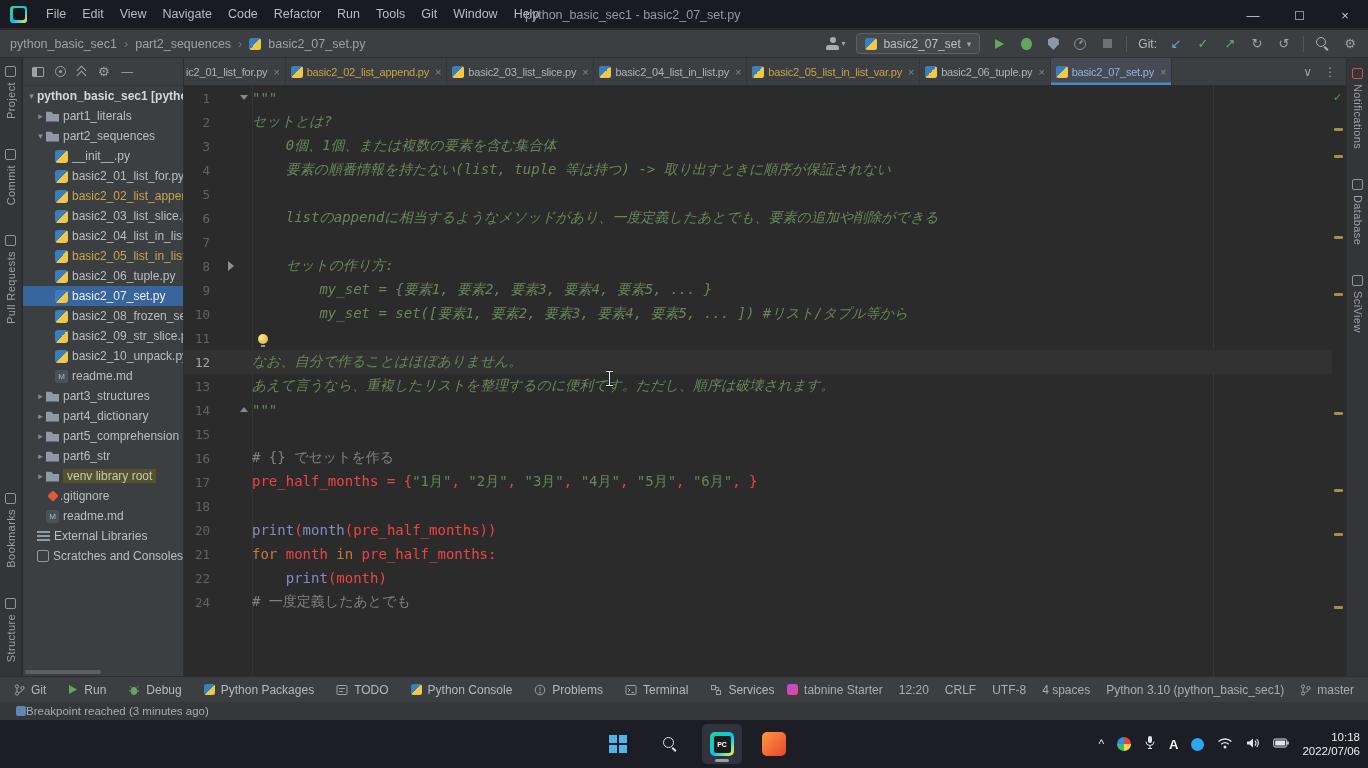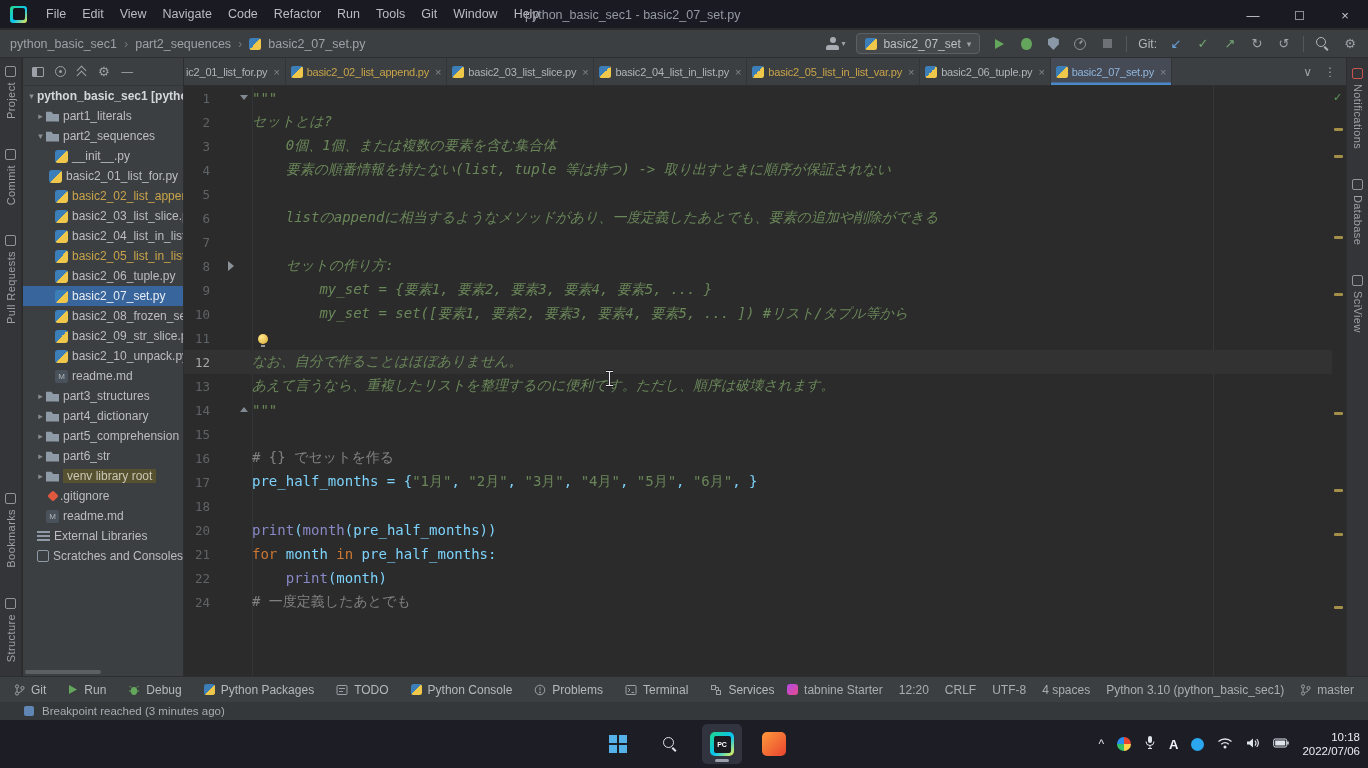--- a/index.html
+++ b/index.html
@@ -101,41 +101,41 @@
   .eline.cur{background:#323232}
   .g-num{width:26px;flex:none;text-align:right;color:#606366;font-size:12.5px}
   .eline.cur .g-num{color:#a8a8a8}
   .g-marks{width:42px;flex:none;position:relative;height:100%}
   .codeln{white-space:pre;color:#a9b7c6}
   .s-doc{color:#6a8759;font-style:italic}
   .s-com{color:#808080}
   .s-kw{color:#cc7832}
   .s-str{color:#6a8759}
   .s-bi{color:#8888c6}
-  .s-code{color:#7dd3fc}
+  .s-code{color:#ef4444}
   .mk{position:absolute;display:block}
   .mk-fold-open{right:4px;top:9px;width:0;height:0;border-left:4px solid transparent;border-right:4px solid transparent;border-top:5px solid #828a91}
   .mk-fold-close{right:4px;top:9px;width:0;height:0;border-left:4px solid transparent;border-right:4px solid transparent;border-bottom:5px solid #828a91}
   .mk-run{right:18px;top:7px;width:0;height:0;border-top:5px solid transparent;border-bottom:5px solid transparent;border-left:6px solid #8a9197}
   .bulb{display:inline-block;width:10px;height:10px;border-radius:50%;background:radial-gradient(circle at 35% 30%,#ffe88a,#ddaa33);margin-left:6px;vertical-align:middle;position:relative}
   .bulb::after{content:"";position:absolute;left:3px;bottom:-3px;width:4px;height:2.5px;background:#9a9a9a}
   #scrollcol{position:absolute;right:0;top:28px;width:14px;bottom:0}
   .ok-check{position:absolute;top:5px;left:1px;color:#5f9e5c;font-size:11px;font-family:"DejaVu Sans",sans-serif}
   .smark{position:absolute;left:2px;width:9px;height:3px;background:#b8a14d;border-radius:1px;opacity:.85}
 
   
   #toolbar-bottom{position:absolute;left:0;right:0;top:676px;height:26px;background:#3c3f41;border-top:1px solid #2c2e30;display:flex;align-items:center;font-size:12px;color:#b4b8bd;padding:0 14px}
   #bb-left{display:flex;gap:22px;align-items:center}
   #bb-right{margin-left:auto;display:flex;gap:16px;align-items:center;color:#a9adb3}
   .bb-item{display:flex;align-items:center;gap:6px}
   .bb-ic{display:flex;align-items:center}
   .ic-python{width:11px;height:11px;border-radius:2.5px;background:linear-gradient(135deg,#3c7eb8 50%,#efc74b 50%)}
   .ic-tabnine{width:11px;height:11px;border-radius:3px;background:linear-gradient(135deg,#b14be8,#e84b8a)}
 
-  #statusbar{position:absolute;left:0;right:0;top:702px;height:18px;background:#35383b;display:flex;align-items:center;gap:8px;padding:0 24px;font-size:11.5px;color:#a7abb1}
+  #statusbar{position:absolute;left:0;right:0;top:702px;height:18px;background:#35383b;display:flex;align-items:center;gap:0;padding:0 16px;font-size:11.5px;color:#a7abb1}
   .sb-ic{width:10px;height:10px;border-radius:2px;background:#5f86b5;flex:none}
 
   
   #taskbar{position:absolute;left:0;right:0;top:720px;height:48px;background:#1c1d25}
   .tb-center{position:absolute;left:598px;top:4px;display:flex;gap:12px;align-items:center}
   .tb-btn{width:40px;height:40px;border-radius:5px;display:flex;align-items:center;justify-content:center;position:relative}
   .tb-btn.active{background:#31333e}
   .tb-btn.active::after{content:"";position:absolute;bottom:2px;left:13px;right:13px;height:3px;border-radius:2px;background:#9ba0ad}
   .win-logo{display:grid;grid-template-columns:8px 8px;grid-template-rows:8px 8px;gap:1.5px}
   .win-logo i{background:#55b2e8;display:block}
@@ -285,21 +285,21 @@
           <div class="row" data-name="tree-item" style="padding-left: 12px;">
             <span class="chev" data-name="tree-chevron-icon">▾</span>
             <span class="t-ic ic-folder" data-name="folder-icon"></span>
             <span class="lbl" data-name="tree-item-label">part2_sequences</span>
           </div>
           <div class="row" data-name="tree-item" style="padding-left: 21px;">
             <span class="chev" data-name="tree-chevron-icon"></span>
             <span class="t-ic ic-py" data-name="py-icon"></span>
             <span class="lbl" data-name="tree-item-label">__init__.py</span>
           </div>
-          <div class="row" data-name="tree-item" style="padding-left: 15px;">
+          <div class="row" data-name="tree-item" style="padding-left: 21px;">
             <span class="chev" data-name="tree-chevron-icon"></span>
             <span class="t-ic ic-py" data-name="py-icon"></span>
             <span class="lbl" data-name="tree-item-label">basic2_01_list_for.py</span>
           </div>
           <div class="row gold" data-name="tree-item" style="padding-left: 21px;">
             <span class="chev" data-name="tree-chevron-icon"></span>
             <span class="t-ic ic-py" data-name="py-icon"></span>
             <span class="lbl" data-name="tree-item-label">basic2_02_list_append.py</span>
           </div>
           <div class="row" data-name="tree-item" style="padding-left: 21px;">

